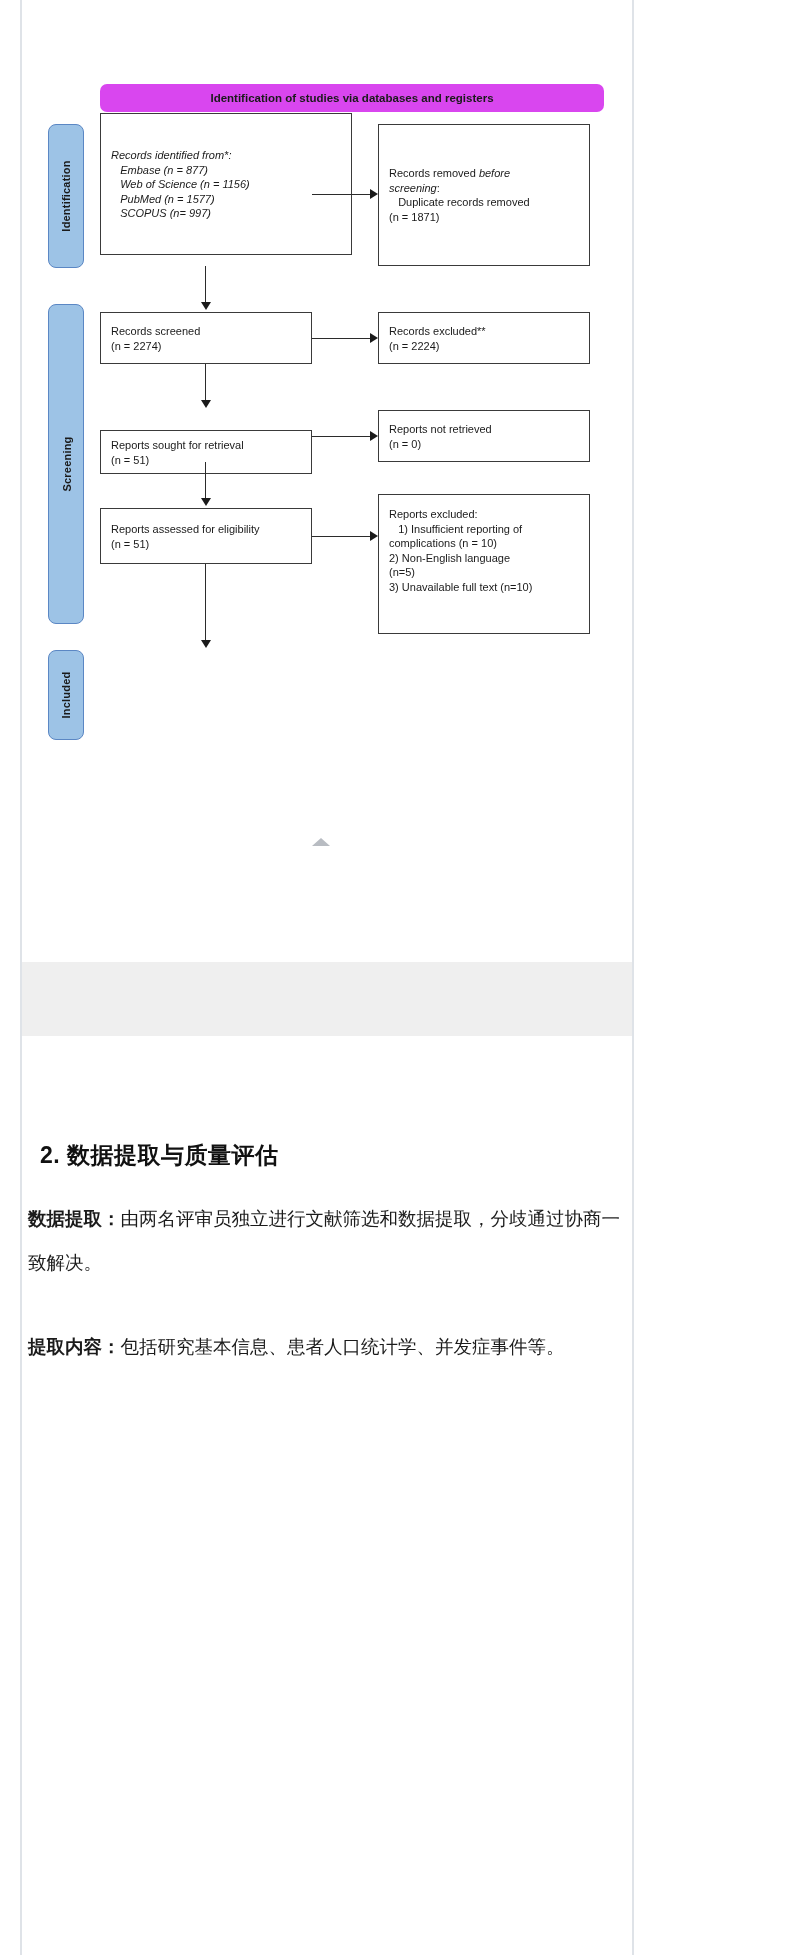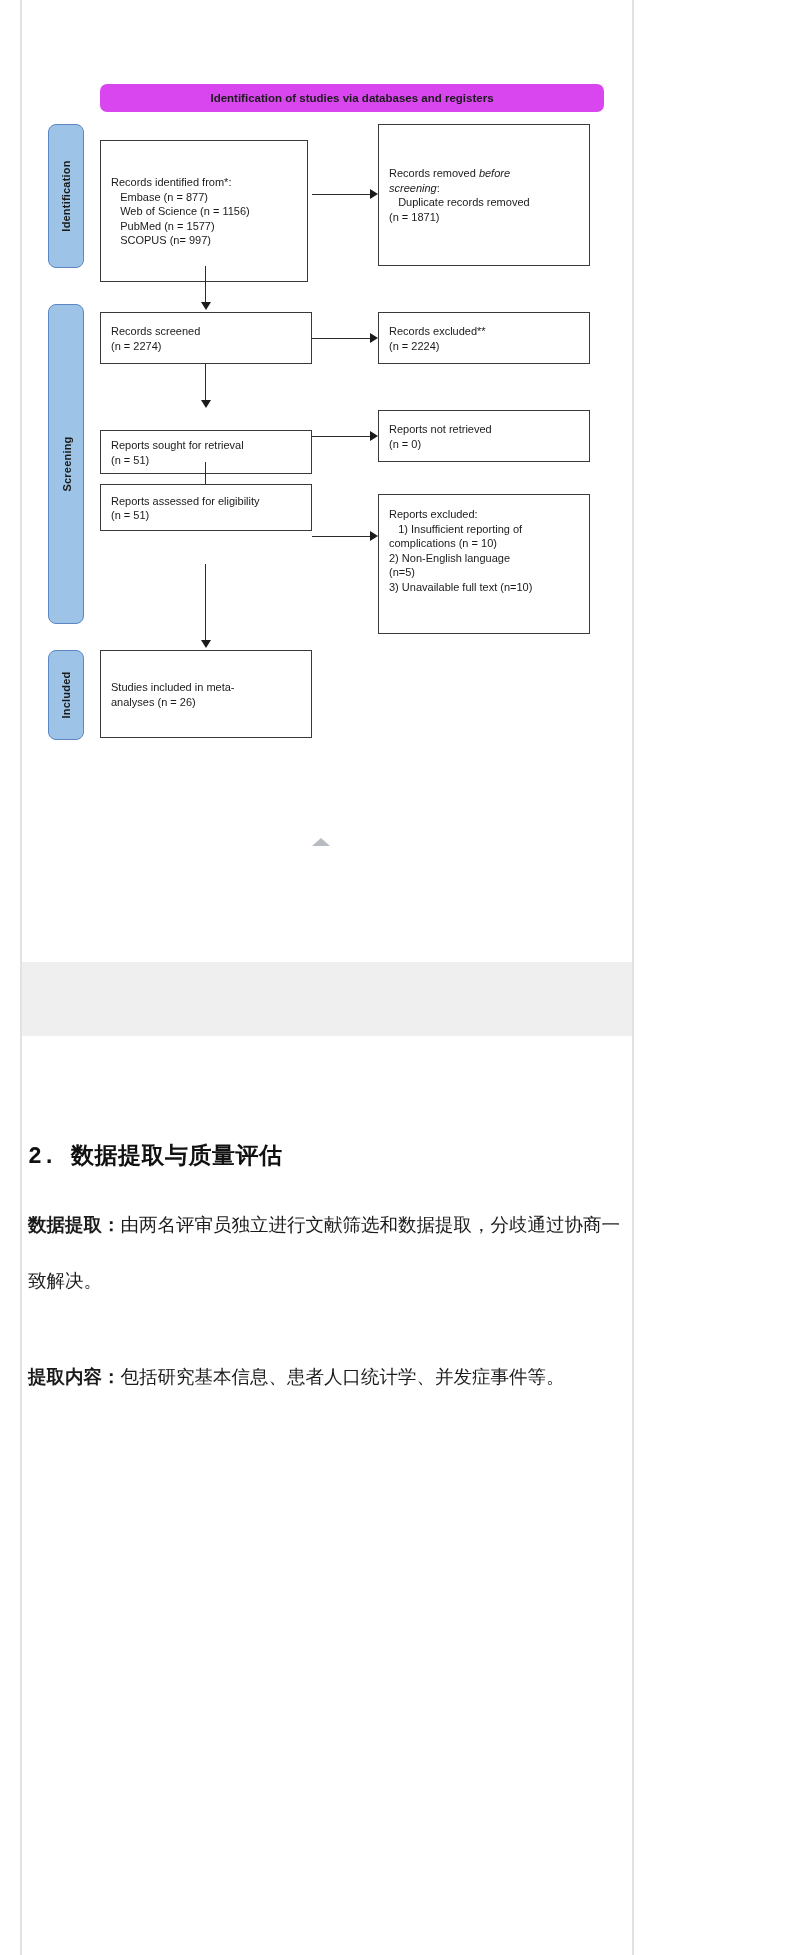--- a/index.html
+++ b/index.html
@@ -161,27 +161,27 @@
     position: absolute;
     left: 22px;
     top: 1140px;
     width: 610px;
   }
   .h2 {
     font-size: 23px;
     font-weight: bold;
     color: #111111;
     margin: 0 0 26px 0;
-    padding-left: 6px;
-    font-family: Liberation Mono, monospace;
+    padding-left: 18px;
+    font-family: Liberation Sans, sans-serif;
     letter-spacing: .5px;
   }
   .para {
     font-size: 18.5px;
-    line-height: 56px;
+    line-height: 44px;
     color: #1b1b1b;
     padding-left: 6px;
     margin: 0 0 40px 0;
     font-family: Liberation Sans, sans-serif;
   }
   .para b { font-weight: bold; }
 </style>
 </head>
 <body>
 
@@ -200,21 +200,21 @@
     </div>
 
     <div class="phase-tab" style="left:26px; top:304px; height:318px;">
       <span>Screening</span>
     </div>
 
     <div class="phase-tab" style="left:26px; top:650px; height:88px;">
       <span>Included</span>
     </div>
 
-    <div class="pbox" style="left:78px; top:140px; width:208px; height:142px;">
+    <div class="pbox" style="left:78px; top:113px; width:252px; height:142px;font-style:italic;">
       <div class="txt mid"><span>Records identified from*:</span><br>&nbsp;&nbsp;&nbsp;<span>Embase (n = 877)</span><br>&nbsp;&nbsp;&nbsp;<span>Web of Science (n = 1156)</span><br>&nbsp;&nbsp;&nbsp;<span>PubMed (n = 1577)</span><br>&nbsp;&nbsp;&nbsp;<span>SCOPUS (n= 997)</span></div>
     </div>
 
     <div class="ln h" style="left:290px; top:194px; width:60px;"></div>
     <div class="arrow-r" style="left:348px; top:189px;"></div>
 
     <div class="pbox" style="left:356px; top:124px; width:212px; height:142px;">
       <div class="txt mid"><span>Records removed </span><span class="ital">before</span><br><span class="ital">screening</span><span>:</span><br>&nbsp;&nbsp;&nbsp;<span>Duplicate records removed</span><br><span>(n = 1871)</span></div>
     </div>
 
@@ -242,37 +242,34 @@
     <div class="ln h" style="left:290px; top:436px; width:60px;"></div>
     <div class="arrow-r" style="left:348px; top:431px;"></div>
 
     <div class="pbox" style="left:356px; top:410px; width:212px; height:52px;padding-left:15px;">
       <div class="txt mid"><span>Reports not retrieved</span><br><span>(n = 0)</span></div>
     </div>
 
     <div class="ln v" style="left:183px; top:462px; height:38px;"></div>
     <div class="arrow-d" style="left:179px; top:498px;"></div>
 
-    <div class="pbox" style="left:78px; top:484px; width:212px; height:47px;">
+    <div class="pbox" style="left:78px; top:508px; width:212px; height:56px;">
       <div class="txt mid"><span>Reports assessed for eligibility</span><br><span>(n = 51)</span></div>
     </div>
 
     <div class="ln h" style="left:290px; top:536px; width:60px;"></div>
     <div class="arrow-r" style="left:348px; top:531px;"></div>
 
     <div class="pbox" style="left:356px; top:494px; width:212px; height:140px;">
       <div class="txt top"><span>Reports excluded:</span><br>&nbsp;&nbsp;&nbsp;<span>1) Insufficient reporting of</span><br><span>complications (n = 10)</span><br><span>2) Non-English language</span><br><span>(n=5)</span><br><span>3) Unavailable full text (n=10)</span></div>
     </div>
 
     <div class="ln v" style="left:183px; top:564px; height:78px;"></div>
     <div class="arrow-d" style="left:179px; top:640px;"></div>
 
-    <div class="pbox" style="left:78px; top:650px; width:212px; height:88px;">
-      <div class="txt mid"><span>Studies included in meta-</span><br><span>analyses (n = 26)</span></div>
-    </div>
 
   </div>
 
   <div class="caret"></div>
 
 
   <div class="band"></div>
 
   <div class="content">
 

